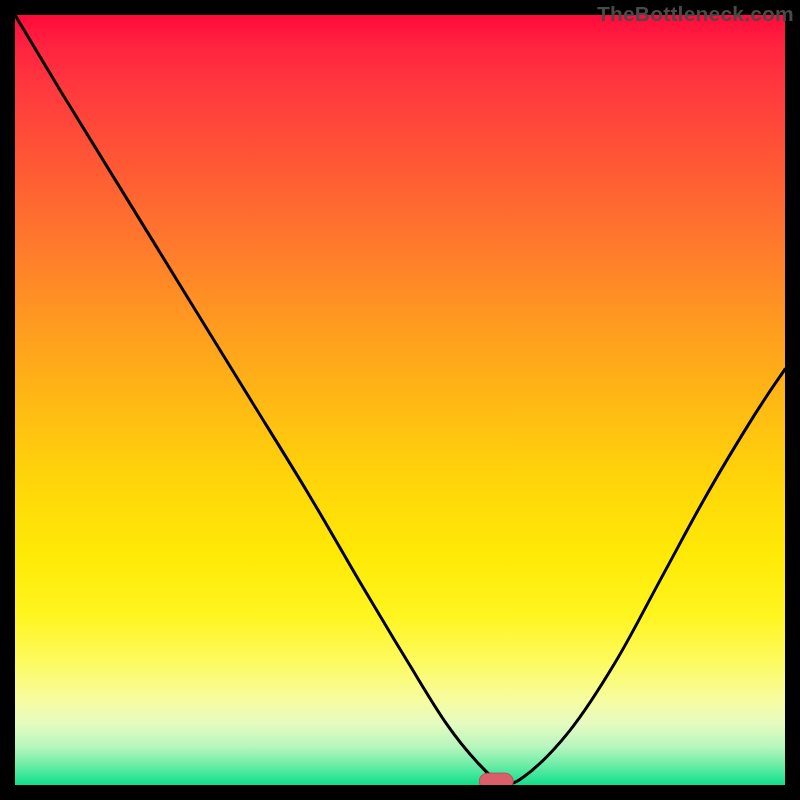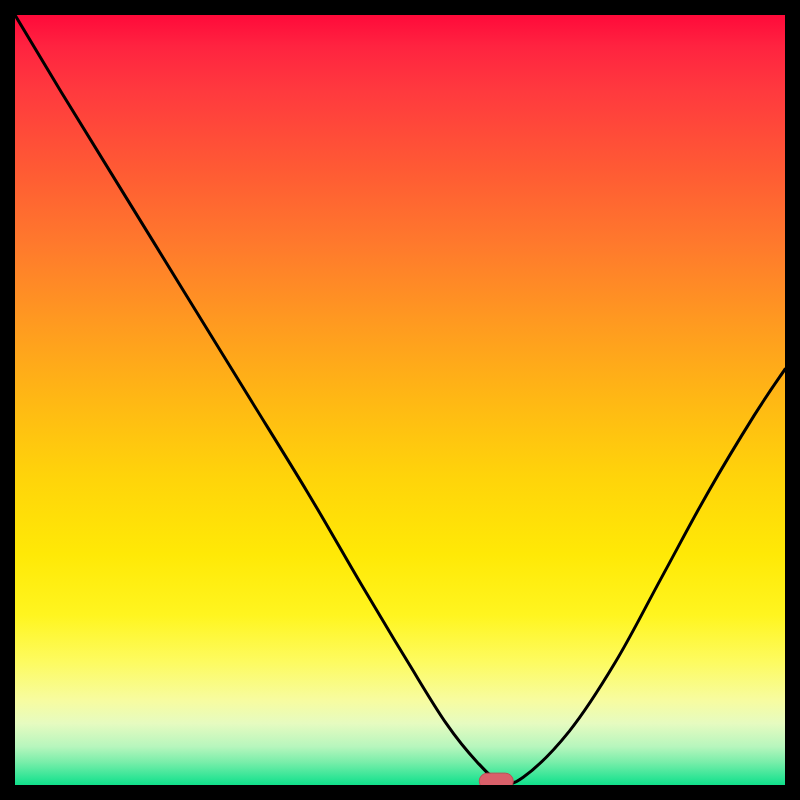--- a/index.html
+++ b/index.html
@@ -74,13 +74,14 @@
 <body>
 
 <div class="frame">
   <div class="plot-area">
     <div class="gradient"></div>
     <svg class="svg-layer" viewBox="0 0 770 770" preserveAspectRatio="none">
       <path id="curve-path" d="M 0.00 0.00 C 8.32 13.86, 26.80 45.12, 46.20 77.00 C 65.60 108.88, 85.62 141.06, 107.80 177.10 C 129.98 213.14, 147.22 241.16, 169.40 277.20 C 191.58 313.24, 208.82 341.26, 231.00 377.30 C 253.18 413.34, 271.81 442.75, 292.60 477.40 C 313.39 512.05, 328.48 539.31, 346.50 569.80 C 364.52 600.29, 377.45 621.85, 392.70 646.80 C 407.95 671.75, 418.73 690.38, 431.20 708.40 C 443.67 726.42, 452.30 736.50, 462.00 746.90 C 471.70 757.29, 476.78 763.38, 485.10 766.15 C 493.42 768.92, 495.73 771.31, 508.20 762.30 C 520.67 753.29, 537.77 736.89, 554.40 716.10 C 571.03 695.31, 583.97 674.52, 600.60 646.80 C 617.23 619.08, 630.17 592.59, 646.80 562.10 C 663.43 531.61, 676.37 506.51, 693.00 477.40 C 709.63 448.29, 725.34 422.58, 739.20 400.40 C 753.06 378.22, 764.46 362.52, 770.00 354.20" fill="none" stroke="#000000" stroke-width="3" stroke-linecap="round" stroke-linejoin="round"></path>
       <rect id="marker-rect" x="464.25" y="758.15" width="34" height="16" rx="8" ry="8" fill="#d9606a" stroke="#c24a55" stroke-width="1"></rect>
     </svg>
   </div>
+  <div class="attribution">TheBottleneck.com</div>
 </div>
 
 </body></html>

